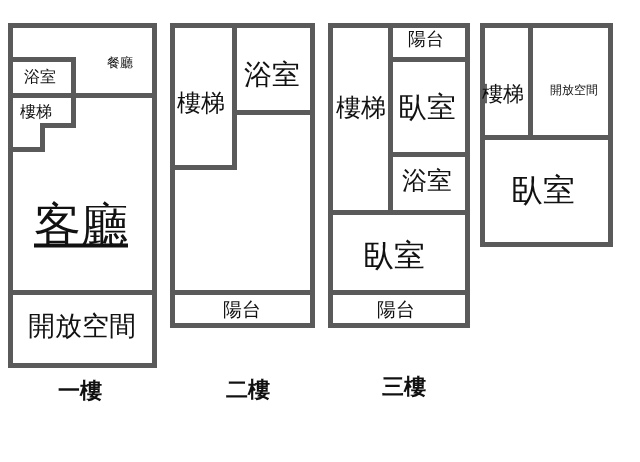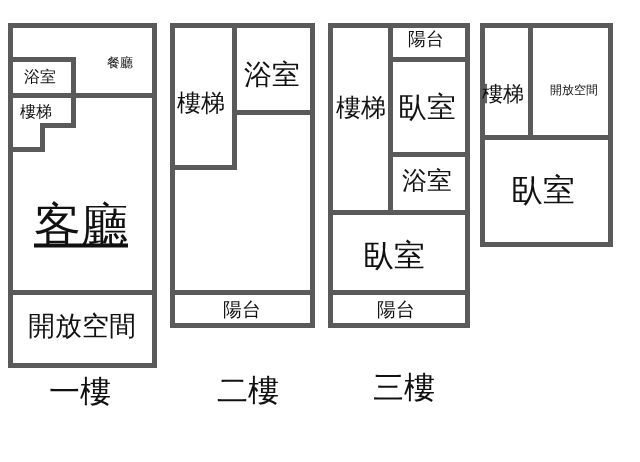--- a/index.html
+++ b/index.html
@@ -14,21 +14,21 @@
     color:var(--text);overflow:hidden;
   }
   .plan{position:absolute;border:5px solid var(--wall);box-sizing:border-box;background:var(--bg);}
   .wall{position:absolute;background:var(--wall);}
   .rlabel{
     position:absolute;transform:translate(-50%,-50%);
     white-space:nowrap;line-height:1;color:var(--text);
   }
   .floor-name{
     position:absolute;transform:translate(-50%,-50%);
-    font-size:31px;line-height:1;white-space:nowrap;color:var(--text);
+    font-size:22px;line-height:1;white-space:nowrap;color:var(--text);font-weight:bold;
   }
 </style>
 </head>
 <body>
 
 <div class="canvas">
 
   <div class="plan" style="left:8px;top:23px;width:149px;height:345px;">
     <div class="wall" style="left:0;top:29px;width:63px;height:5px;"></div>
     <div class="wall" style="left:58px;top:29px;width:5px;height:71px;"></div>

